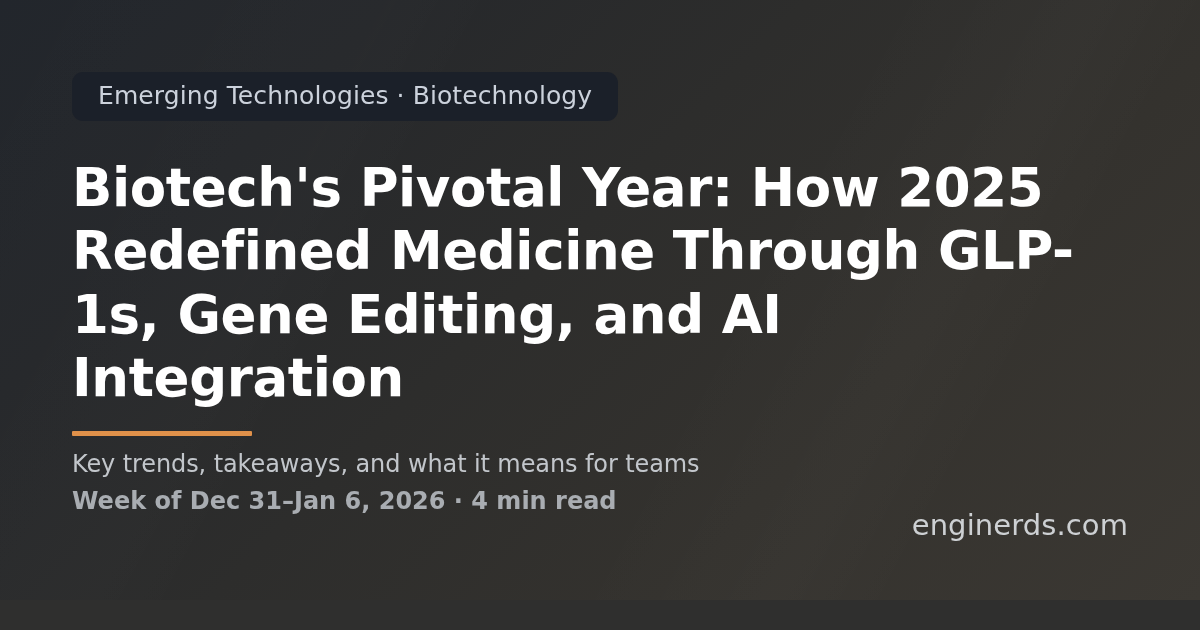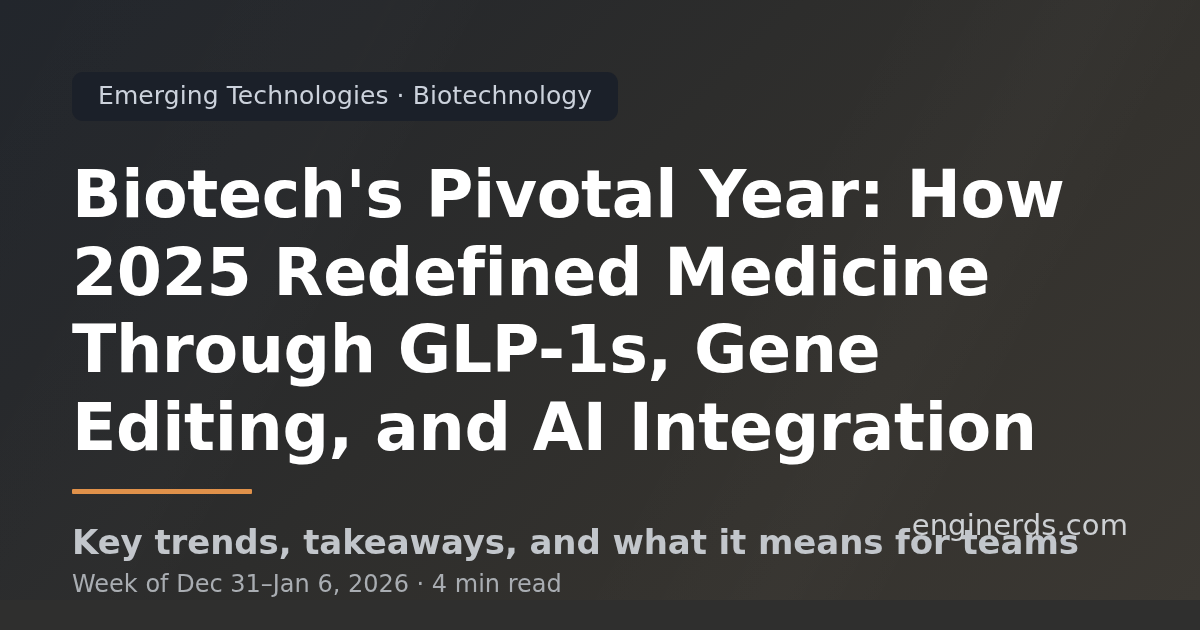--- a/index.html
+++ b/index.html
@@ -62,52 +62,52 @@
     font-size: 25px;
     line-height: 1;
     letter-spacing: 0.1px;
     white-space: nowrap;
   }
 
   
   .headline {
     margin-top: 35px;
     color: #ffffff;
-    font-size: 65px;
+    font-size: 53px;
     font-weight: 700;
     line-height: 1.195;
     letter-spacing: -0.4px;
     max-width: 1090px;
   }
 
   
   .accent-rule {
     width: 180px;
     height: 5px;
     background: #e0914a;
     margin-top: 22px;
     border-radius: 1px;
   }
 
   
   .subtitle {
-    margin-top: 28px;
+    margin-top: 14px;
     color: #c2c6cb;
-    font-size: 34px;
-    font-weight: 700;
+    font-size: 24px;
+    font-weight: 400;
     line-height: 1.2;
     letter-spacing: -0.1px;
   }
 
   
   .meta {
     margin-top: 8px;
     color: #a9adb2;
     font-size: 24px;
-    font-weight: 400;
+    font-weight: 700;
     line-height: 1.2;
     letter-spacing: 0px;
   }
 
   
   .footer {
     position: absolute;
     right: 72px;
     bottom: 58px;
     color: #cdd0d3;

